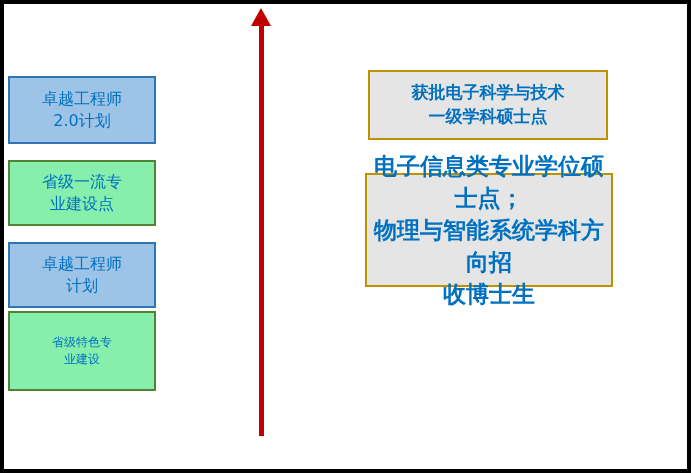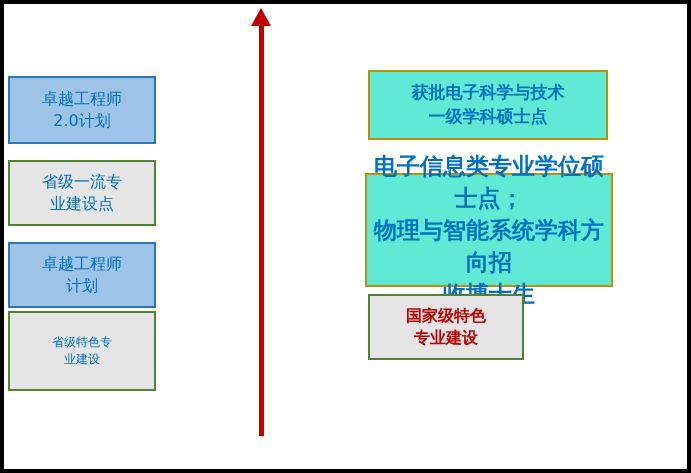--- a/index.html
+++ b/index.html
@@ -20,22 +20,22 @@
     display: flex;
     align-items: center;
     justify-content: center;
     text-align: center;
     white-space: pre-line;
     line-height: 1.4;
     padding: 4px;
   }
 
   .blue   { background: #9DC3E6; border: 2px solid #2E75B6; color: #0070C0; }
-  .green  { background: #e5e5e5; border: 2px solid #548235; color: #0070C0; }
-  .orange { background: #5eead4; border: 2px solid #BF9000; color: #0070C0; font-weight: bold; }
+  .green  { background: #86efac; border: 2px solid #548235; color: #0070C0; }
+  .orange { background: #e5e5e5; border: 2px solid #BF9000; color: #0070C0; font-weight: bold; }
 
   
   .lb1 { left: 4px;  top: 72px;  width: 148px; height: 68px; font-size: 16px; }
   .lb2 { left: 4px;  top: 156px; width: 148px; height: 66px; font-size: 16px; }
   .lb3 { left: 4px;  top: 238px; width: 148px; height: 66px; font-size: 16px; }
   .lb4 { left: 4px;  top: 307px; width: 148px; height: 80px; font-size: 12px; }
 
   
   .rb1 { left: 364px; top: 66px;  width: 240px; height: 70px;  font-size: 17px; }
   .rb2 { left: 361px; top: 169px; width: 248px; height: 114px; font-size: 23px; }
@@ -80,17 +80,15 @@
   <div class="box green lb4">省级特色专
 业建设</div>
 
   <div class="box orange rb1">获批电子科学与技术
 一级学科硕士点</div>
 
   <div class="box orange rb2">电子信息类专业学位硕士点；
 物理与智能系统学科方向招
 收博士生</div>
 
-  <div class="box green rb3">国家级特色
-专业建设</div>
 
 
 </div>
 
 </body></html>

